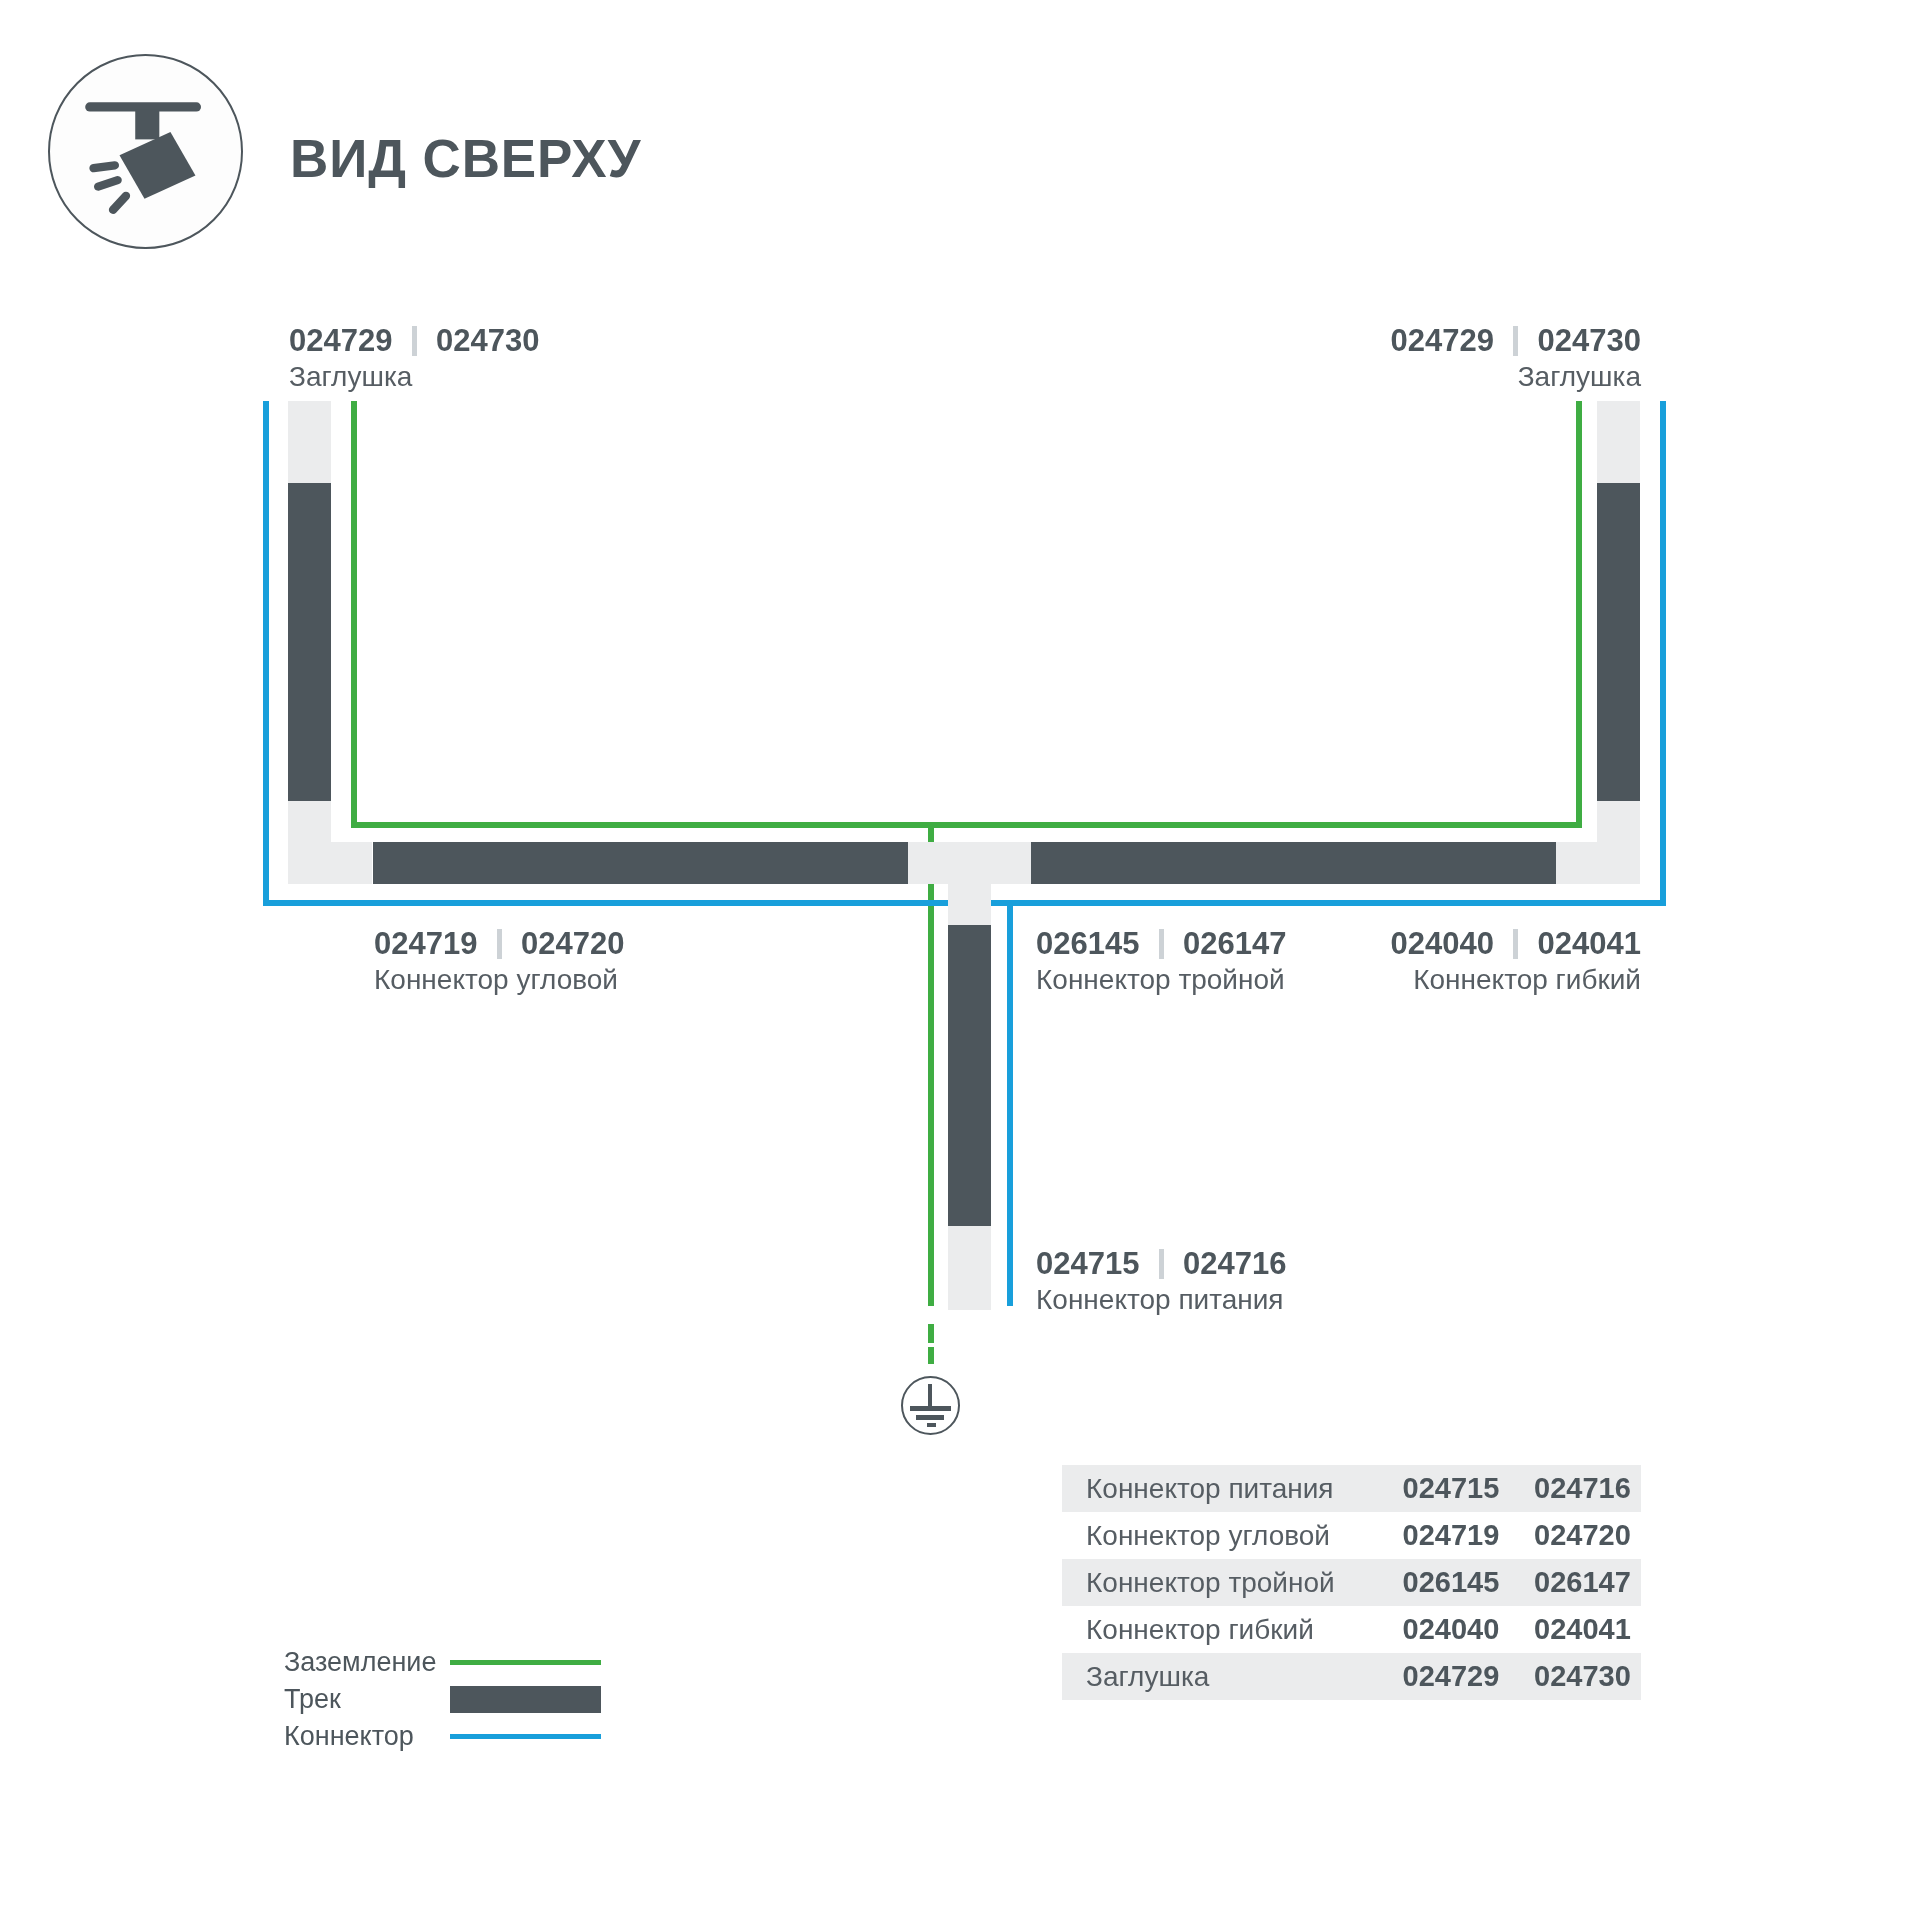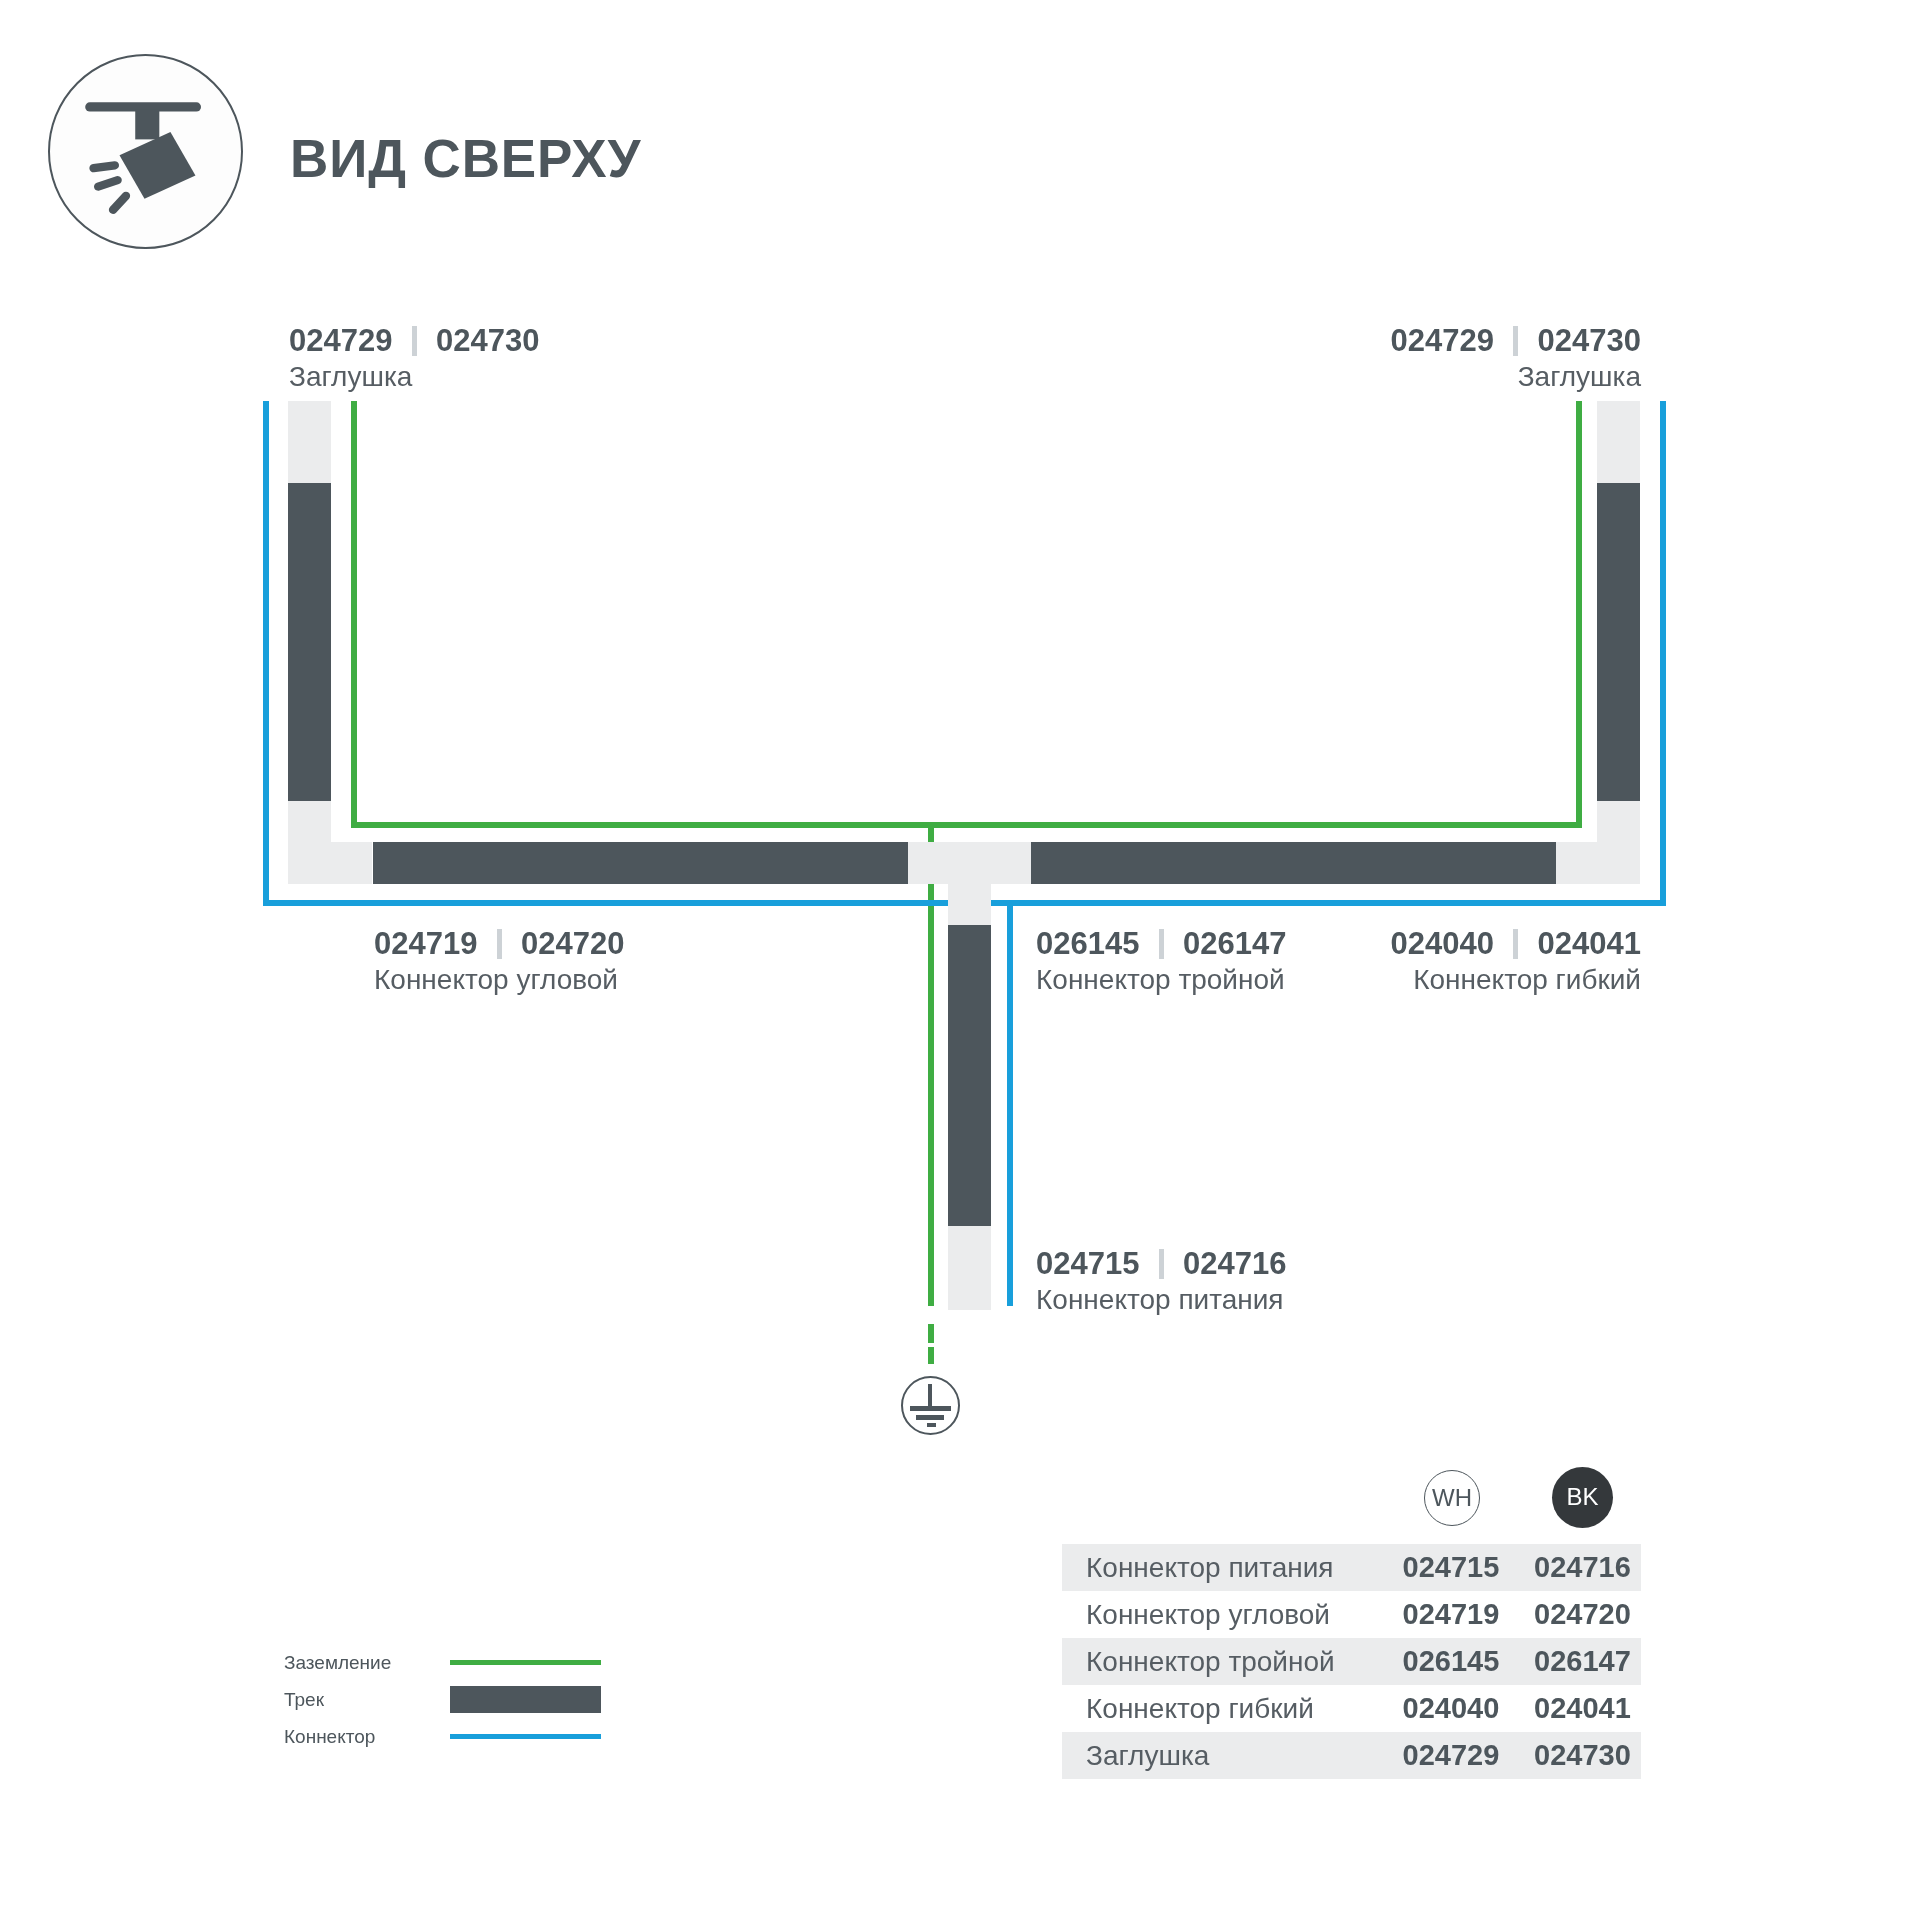--- a/index.html
+++ b/index.html
@@ -26,21 +26,21 @@
   
   .part-label{position:absolute;z-index:6;display:flex;flex-direction:column;gap:6.5px;}
   .part-label.right{align-items:flex-end;text-align:right;}
   .pnums{display:flex;align-items:center;gap:19.5px;font-size:31px;font-weight:bold;color:#4d565c;line-height:1;}
   .psep{width:4.6px;height:30px;background:#cdd2d6;}
   .pname{font-size:28px;color:#565d63;line-height:1;}
 
   
   #legend{left:284px;top:1644px;width:319px;z-index:6;}
   .legend-row{position:relative;height:37px;display:flex;align-items:center;}
-  .legend-label{font-size:19px;font-weight:500;color:#4d565c;}
+  .legend-label{font-size:27px;font-weight:500;color:#4d565c;}
   .legend-swatch{position:absolute;left:166px;width:151px;}
   .sw-ground{height:5.6px;background:var(--ground);}
   .sw-track{height:27px;background:var(--track);}
   .sw-neutral{height:5.6px;background:var(--neutral);}
 
   
   #parts-table{left:1062px;top:1465px;width:579px;z-index:6;}
   #table-header{position:relative;height:79px;}
   .color-badge{position:absolute;border-radius:50%;display:flex;align-items:center;
                justify-content:center;font-size:24px;box-sizing:border-box;}
@@ -166,24 +166,20 @@
       <span class="legend-label">Трек</span>
       <span class="legend-swatch sw-track"></span>
     </div>
     <div class="legend-row">
       <span class="legend-label">Коннектор</span>
       <span class="legend-swatch sw-neutral"></span>
     </div>
   </div>
 
   <div class="abs" id="parts-table">
-    <div id="table-header">
-      <div class="color-badge" id="badge-wh">WH</div>
-      <div class="color-badge" id="badge-bk">BK</div>
-    </div>
     <div class="trow odd">
       <span class="tlabel">Коннектор питания</span>
       <span class="tnum">024715</span>
       <span class="tnum">024716</span>
     </div>
     <div class="trow">
       <span class="tlabel">Коннектор угловой</span>
       <span class="tnum">024719</span>
       <span class="tnum">024720</span>
     </div>

